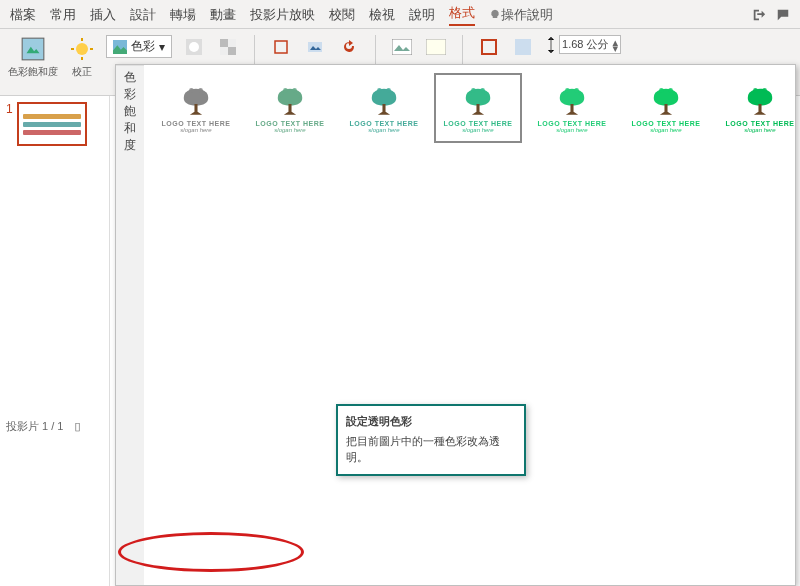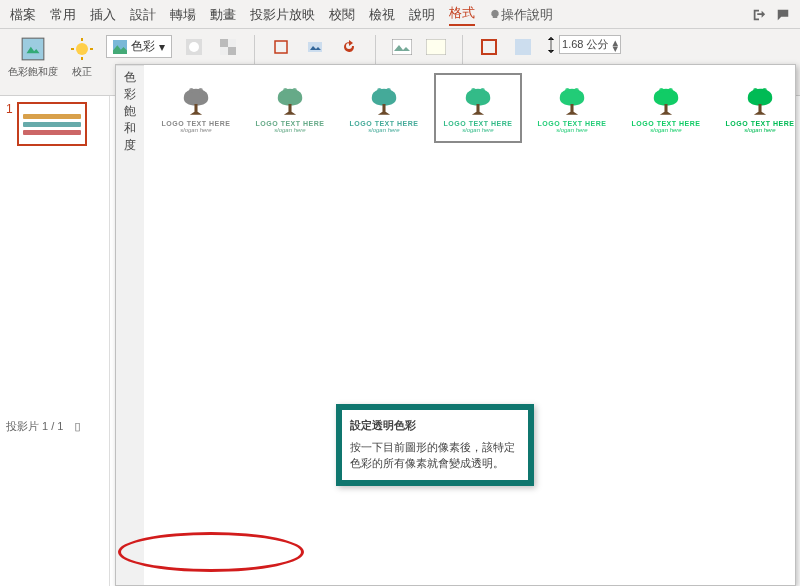--- a/index.html
+++ b/index.html
@@ -36,21 +36,21 @@
 .tree{width:46px;height:34px}
 .cap1{font-size:7px;font-weight:bold;letter-spacing:.5px;margin-top:2px}
 .cap2{font-size:6px;font-style:italic}
 
 .cp-bottom{border-top:1px solid #ddd}
 .cp-menu{display:flex;align-items:center;gap:6px;padding:5px 10px;cursor:pointer}
 .cp-menu.hl{background:#cfcfcf}
 .cp-menu .arrow{margin-left:auto;color:#666}
 .red-ellipse{position:absolute;left:118px;bottom:14px;width:180px;height:34px;border:3px solid #d21c1c;border-radius:50%/50%;pointer-events:none}
 
-.tooltip{position:absolute;left:336px;top:404px;width:170px;background:#fff;border:6px solid #0f766e;box-shadow:2px 2px 6px rgba(0,0,0,.25);padding:8px;font-size:11px;color:#444;line-height:1.45}
+.tooltip{position:absolute;left:336px;top:404px;width:170px;background:#fff;border:2px solid #0f766e;box-shadow:2px 2px 6px rgba(0,0,0,.25);padding:8px;font-size:11px;color:#444;line-height:1.45}
 .tooltip .tt-title{font-weight:bold;margin-bottom:4px}
 
 svg{display:block}
 </style>
 </head>
 <body>
 
 <div class="ribbon-tabs">
   <span>檔案</span>
   <span>常用</span>
@@ -638,16 +638,16 @@
           <path fill="#c43" d="M13 1l2 2-2 2-1-1-7 7H3v-2l7-7-1-1 2-2z"></path>
         </svg>
       <span>設定透明色彩(S)</span>
     </div>
 
   </div>
 </div>
 
 <div class="tooltip">
   <div class="tt-title">設定透明色彩</div>
-  <div style="margin-top:6px">按一下目前圖形的像素後，該特定色彩的所有像素就會變成透明。</div>
+  <div>把目前圖片中的一種色彩改為透明。</div>
 </div>
 
 <div class="red-ellipse"></div>
 
 </body></html>

